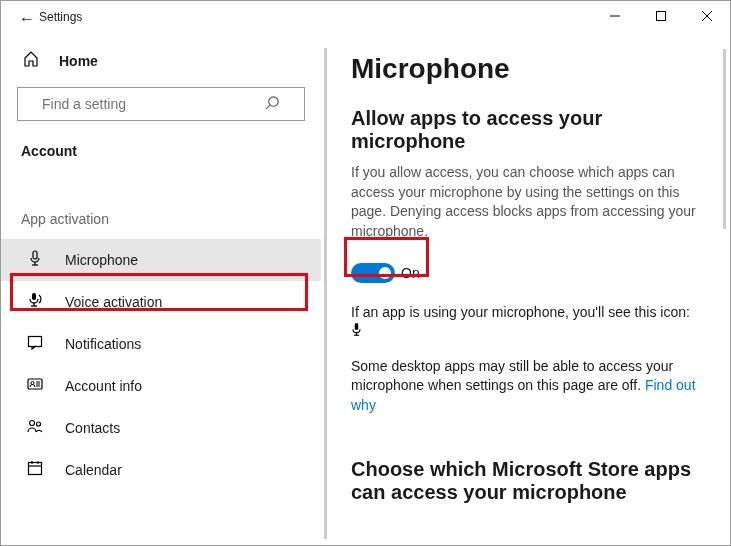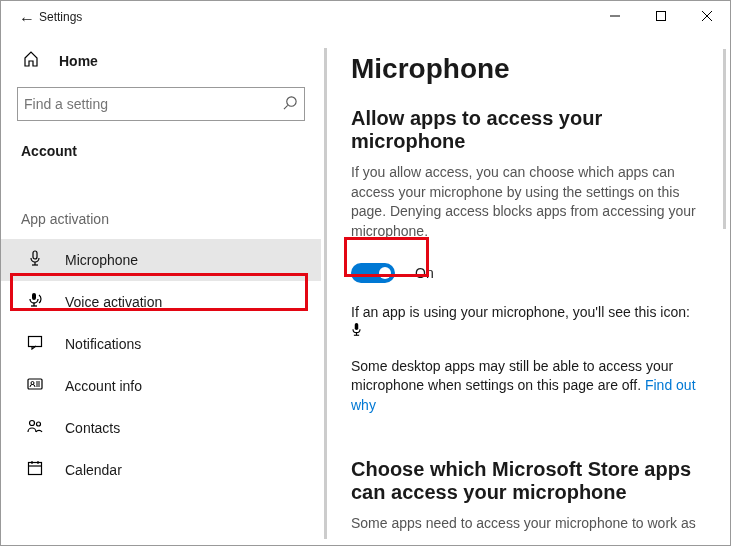--- a/index.html
+++ b/index.html
@@ -43,21 +43,21 @@
   .home-row {
     display: flex; align-items: center; gap: 18px;
     padding: 8px 20px; height: 40px; cursor: pointer; font-weight: bold;
   }
   .home-row .icon, .nav-item .icon { width: 20px; text-align: center; font-size: 16px; }
   .search-wrap { padding: 6px 16px 12px; }
   .search {
     width: 100%; height: 34px;
     border: 1px solid #999;
     display: flex; align-items: center;
-    padding: 0 6px; font-size: 14px; color: #666;
+    padding: 0 24px; font-size: 14px; color: #666;
     justify-content: space-between;
     background: #fff;
   }
   .search input {
     border: none; outline: none; flex: 1; font-size: 14px; font-family: inherit;
   }
   .section-title {
     padding: 10px 20px 18px; font-weight: 600; font-size: 14px;
   }
   .group-label {
@@ -86,21 +86,21 @@
   .content h1 {
     font-weight: 600; font-size: 28px; margin-bottom: 22px;
   }
   .content h2 {
     font-weight: 600; font-size: 20px; margin-bottom: 10px;
   }
   .content h2.spaced-top { margin-top: 43px; }
   .content p { color: #555; font-size: 14px; line-height: 1.4; margin-bottom: 14px; }
   .content p.dark { color: #1a1a1a; }
   .toggle-row {
-    display: flex; align-items: center; gap: 20px;
+    display: flex; align-items: center; gap: 6px;
     margin: 22px 0 20px;
   }
   .toggle {
     width: 44px; height: 20px; border-radius: 10px;
     background: #0078d4; position: relative; cursor: pointer;
   }
   .toggle .knob {
     width: 12px; height: 12px; border-radius: 50%;
     background: #fff; position: absolute; top: 4px; right: 4px;
   }
@@ -248,21 +248,20 @@
             <line x1="3" y1="14" x2="9" y2="14" stroke="#000" stroke-width="1.3"></line>
           </svg>
       </span>
     </p>
 
     <p class="dark">
       <span>Some desktop apps may still be able to access your microphone when settings on this page are off. </span><span class="link">Find out why</span>
     </p>
 
     <h2 class="spaced-top">Choose which Microsoft Store apps can access your microphone</h2>
-    <p>Some apps need to access your microphone to work as</p>
   </div>
 </div>
 
 <div class="sidebar-divider"></div>
 <div class="content-scrollbar"></div>
 
 <div class="highlight-box" style="top:272px;height:38px;"></div>
 <div class="highlight-box" style="left:343px;top:236px;width:85px;height:40px;"></div>
 
 </body></html>

